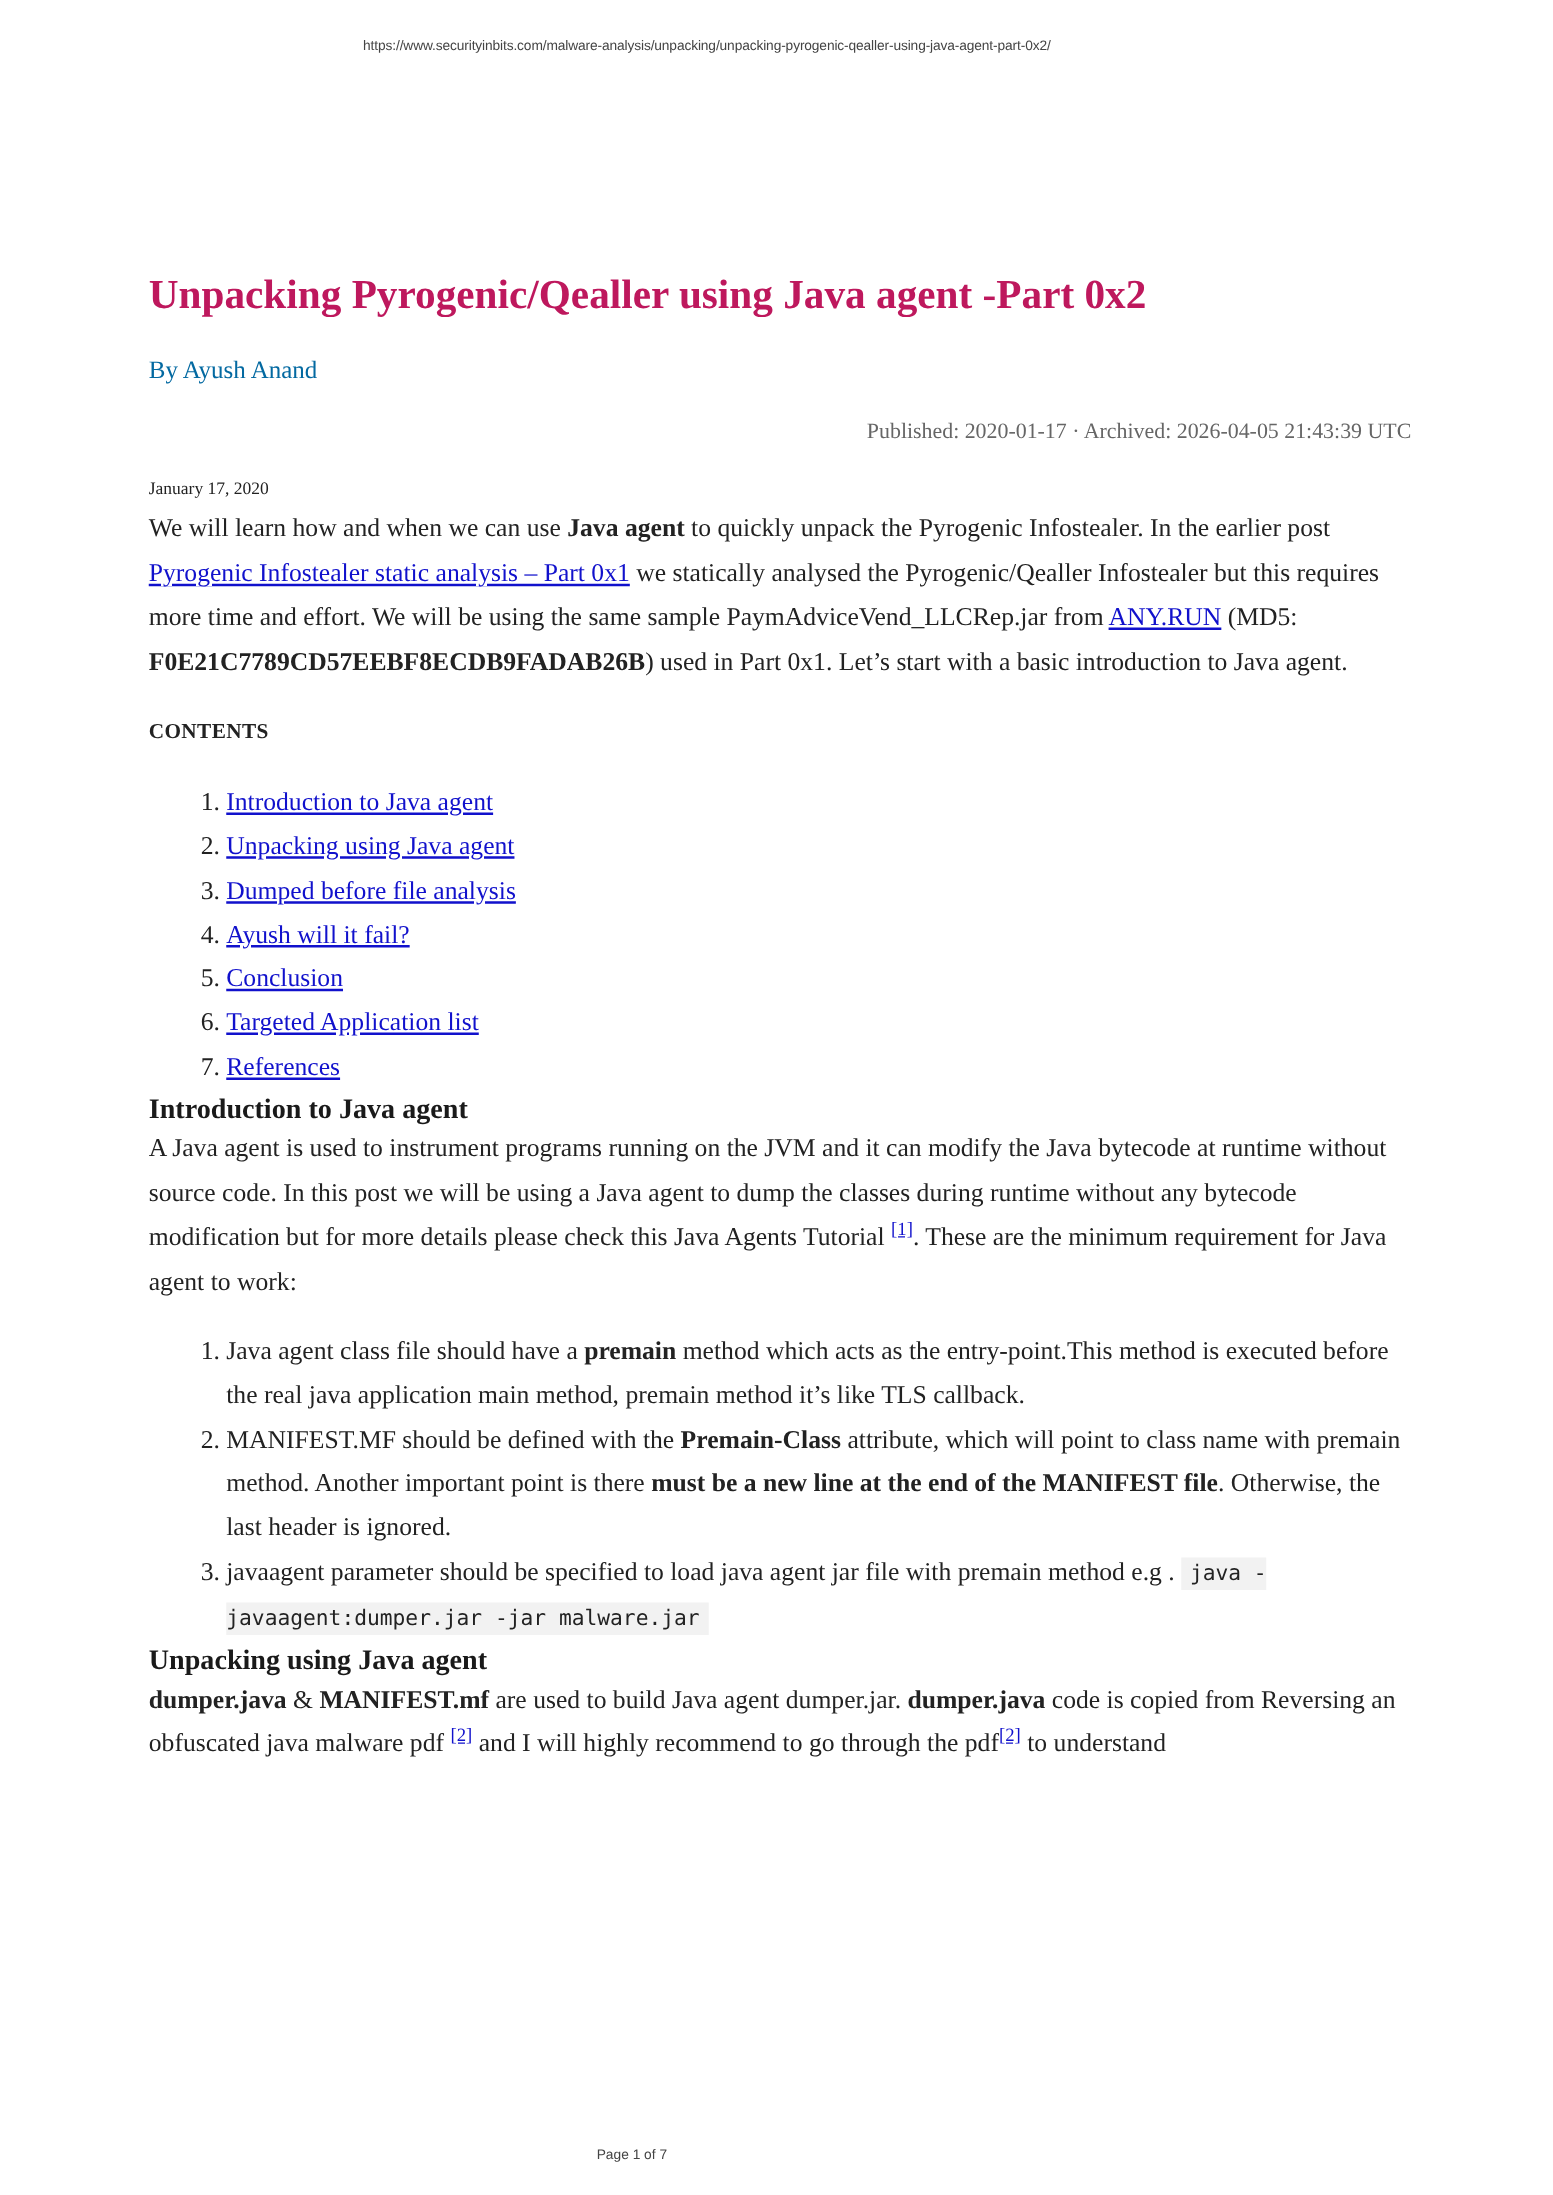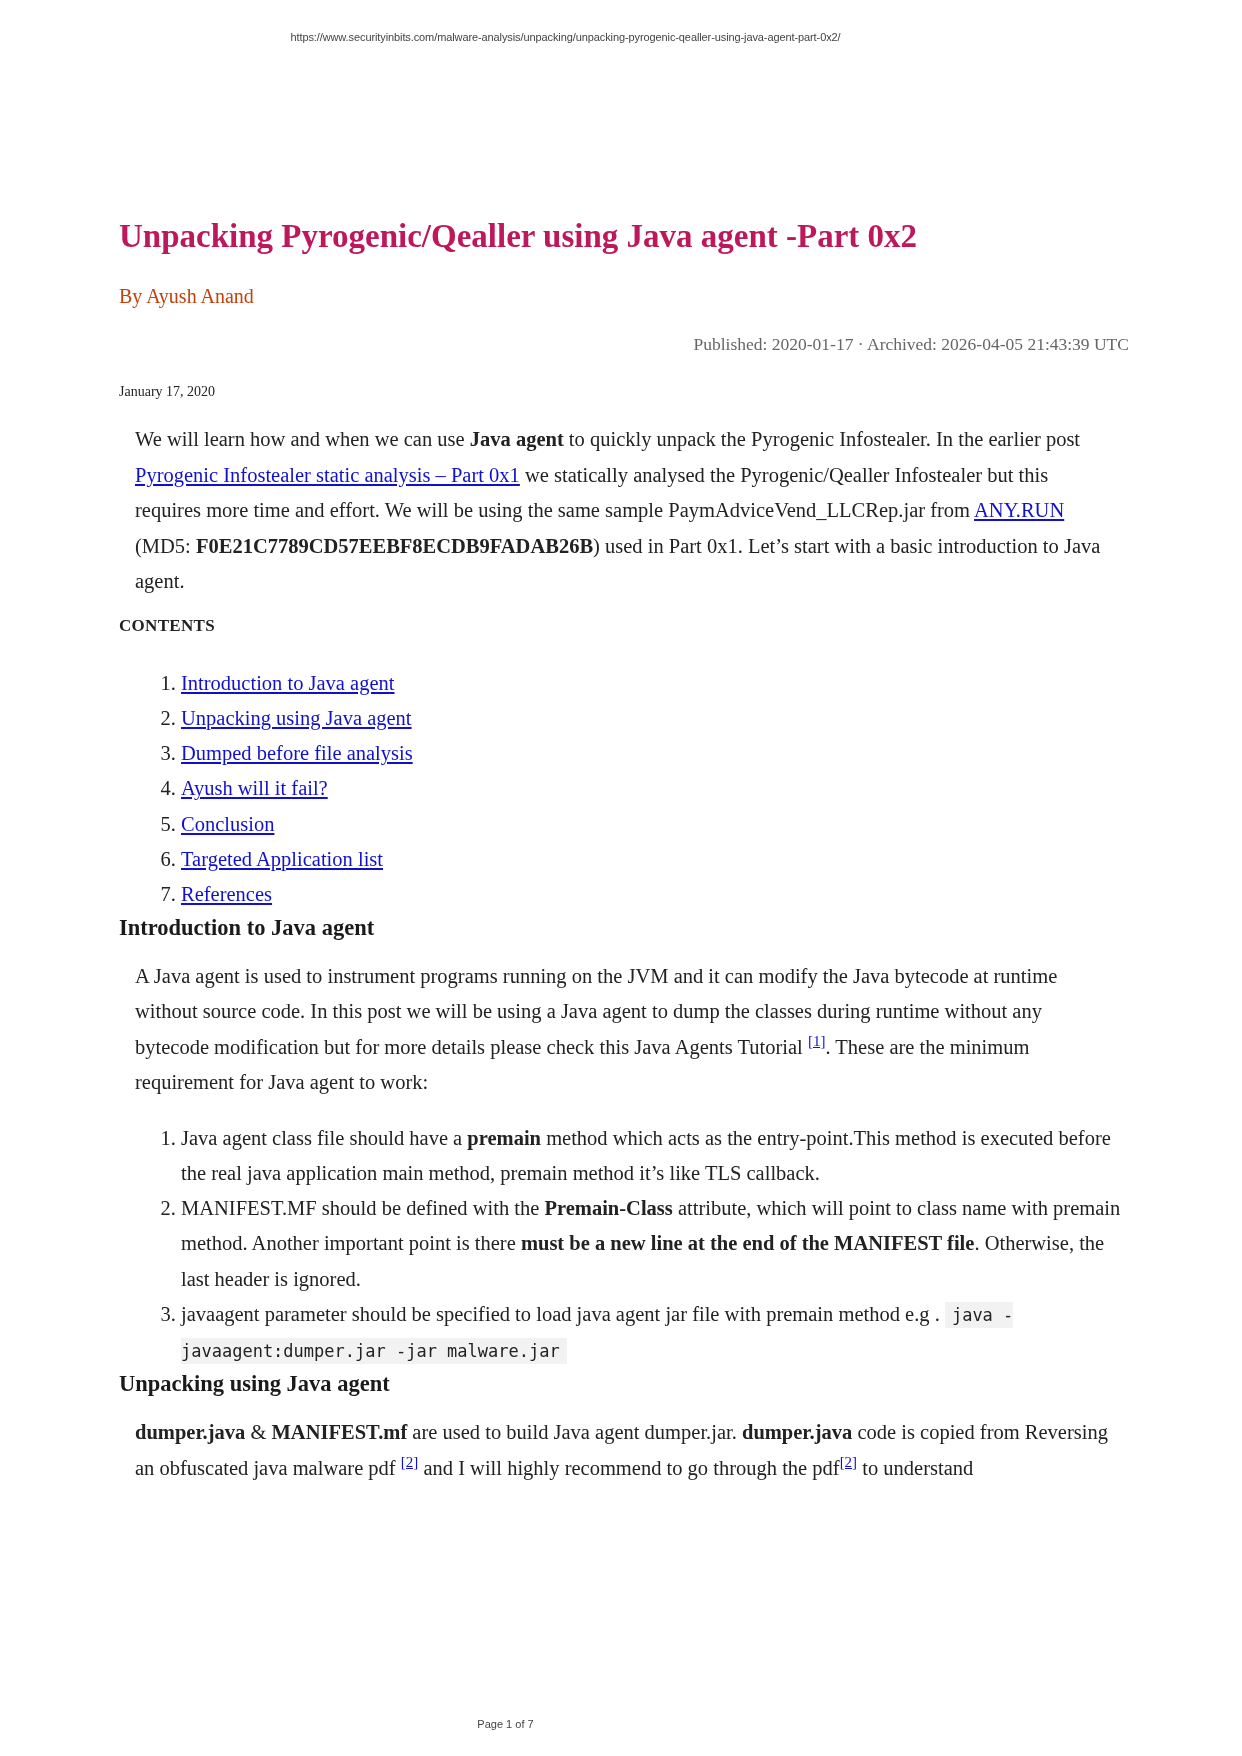--- a/index.html
+++ b/index.html
@@ -15,29 +15,29 @@
     }
     .page-footer {
       position: absolute; top: 1718px; left: 0; width: 1011px; text-align: center;
       font-family: "Liberation Sans", "DejaVu Sans", sans-serif;
       font-size: 11px; color: #444444;
     }
     .content { position: absolute; left: 119px; top: 214px; width: 1010px; }
     h1.title {
       font-size: 33px; font-weight: bold; margin: 0; line-height: 44px; color: #be185d;
     }
-    .byline { margin-top: 25px; font-size: 20px; color: #c2410c; line-height: 26px; }
+    .byline { margin-top: 25px; font-size: 20px; color: #0369a1; line-height: 26px; }
     .meta { margin-top: 23px; font-size: 17.5px; color: #666666; line-height: 24px; text-align: right; }
     .date { margin-top: 22px; font-size: 14px; line-height: 28px; color: #222; }
     p.body {
-      font-size: 20.5px; line-height: 35.5px; margin: 16px; color: #222;
+      font-size: 20.5px; line-height: 35.5px; margin: 0; color: #222;
     }
     .intro { margin-top: 20px; }
     a.link { color: #1a0dab; color: #1111cc; text-decoration: underline; }
-    .contents-label { font-size: 17px; font-weight: bold; letter-spacing: 0.3px; }
+    .contents-label { margin-top: 27px; font-size: 17px; font-weight: bold; letter-spacing: 0.3px; }
     ol.toc { margin: 30px 0 0 0; padding-left: 62px; font-size: 20.5px; line-height: 35.3px; }
     ol.toc li { padding-left: 0; }
     h2.section { font-size: 22.5px; font-weight: bold; margin: 0; line-height: 30px; color: #1a1a1a; }
     .sec1-title { margin-top: 25px; }
     .sec1-body { margin-top: 26px; }
     sup.ref { font-size: 15px; vertical-align: 8px; line-height: 0; }
     ol.req { margin: 20px 0 0 0; padding-left: 62px; font-size: 20.5px; line-height: 35.3px; }
     code.inline {
       font-family: "DejaVu Sans Mono", "Liberation Mono", monospace; font-size: 17px;
       background: #f2f2f2; padding: 3px 7px; line-height: 35px;

